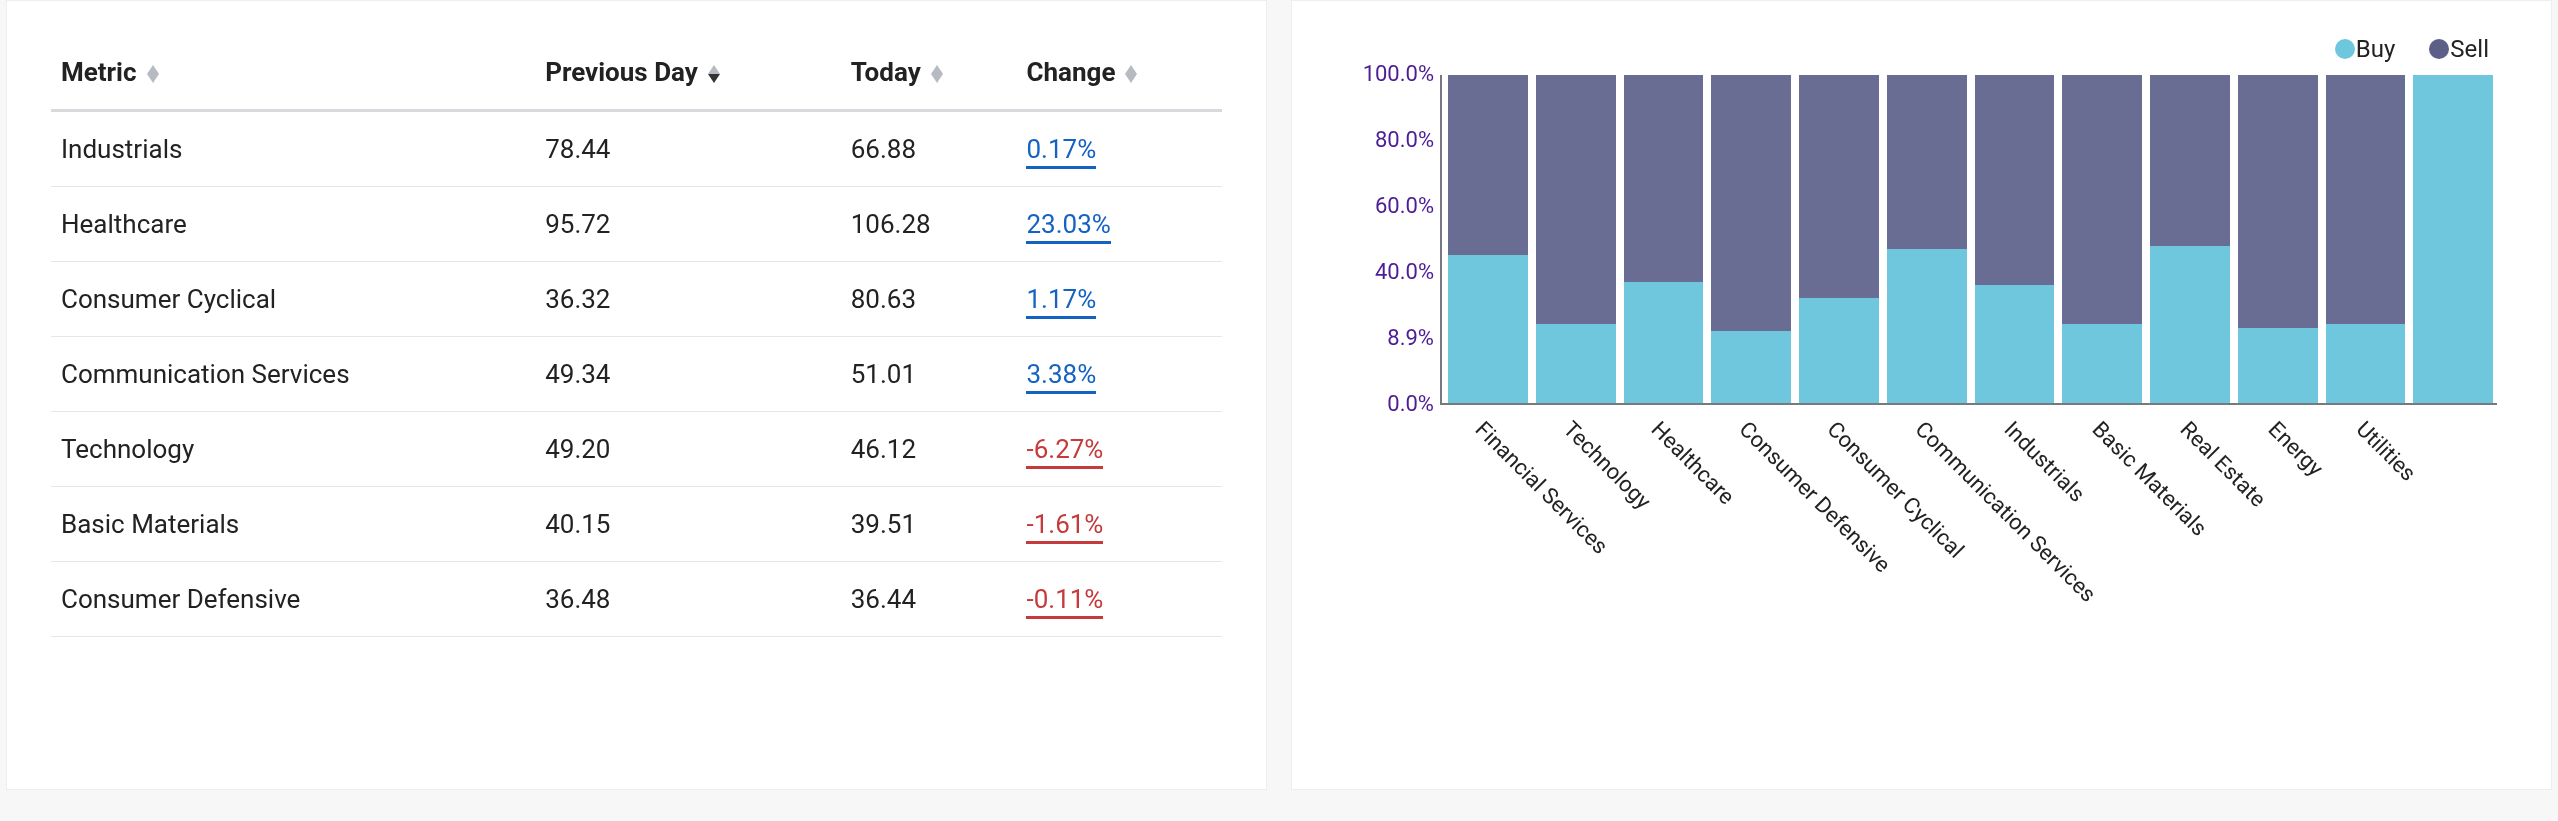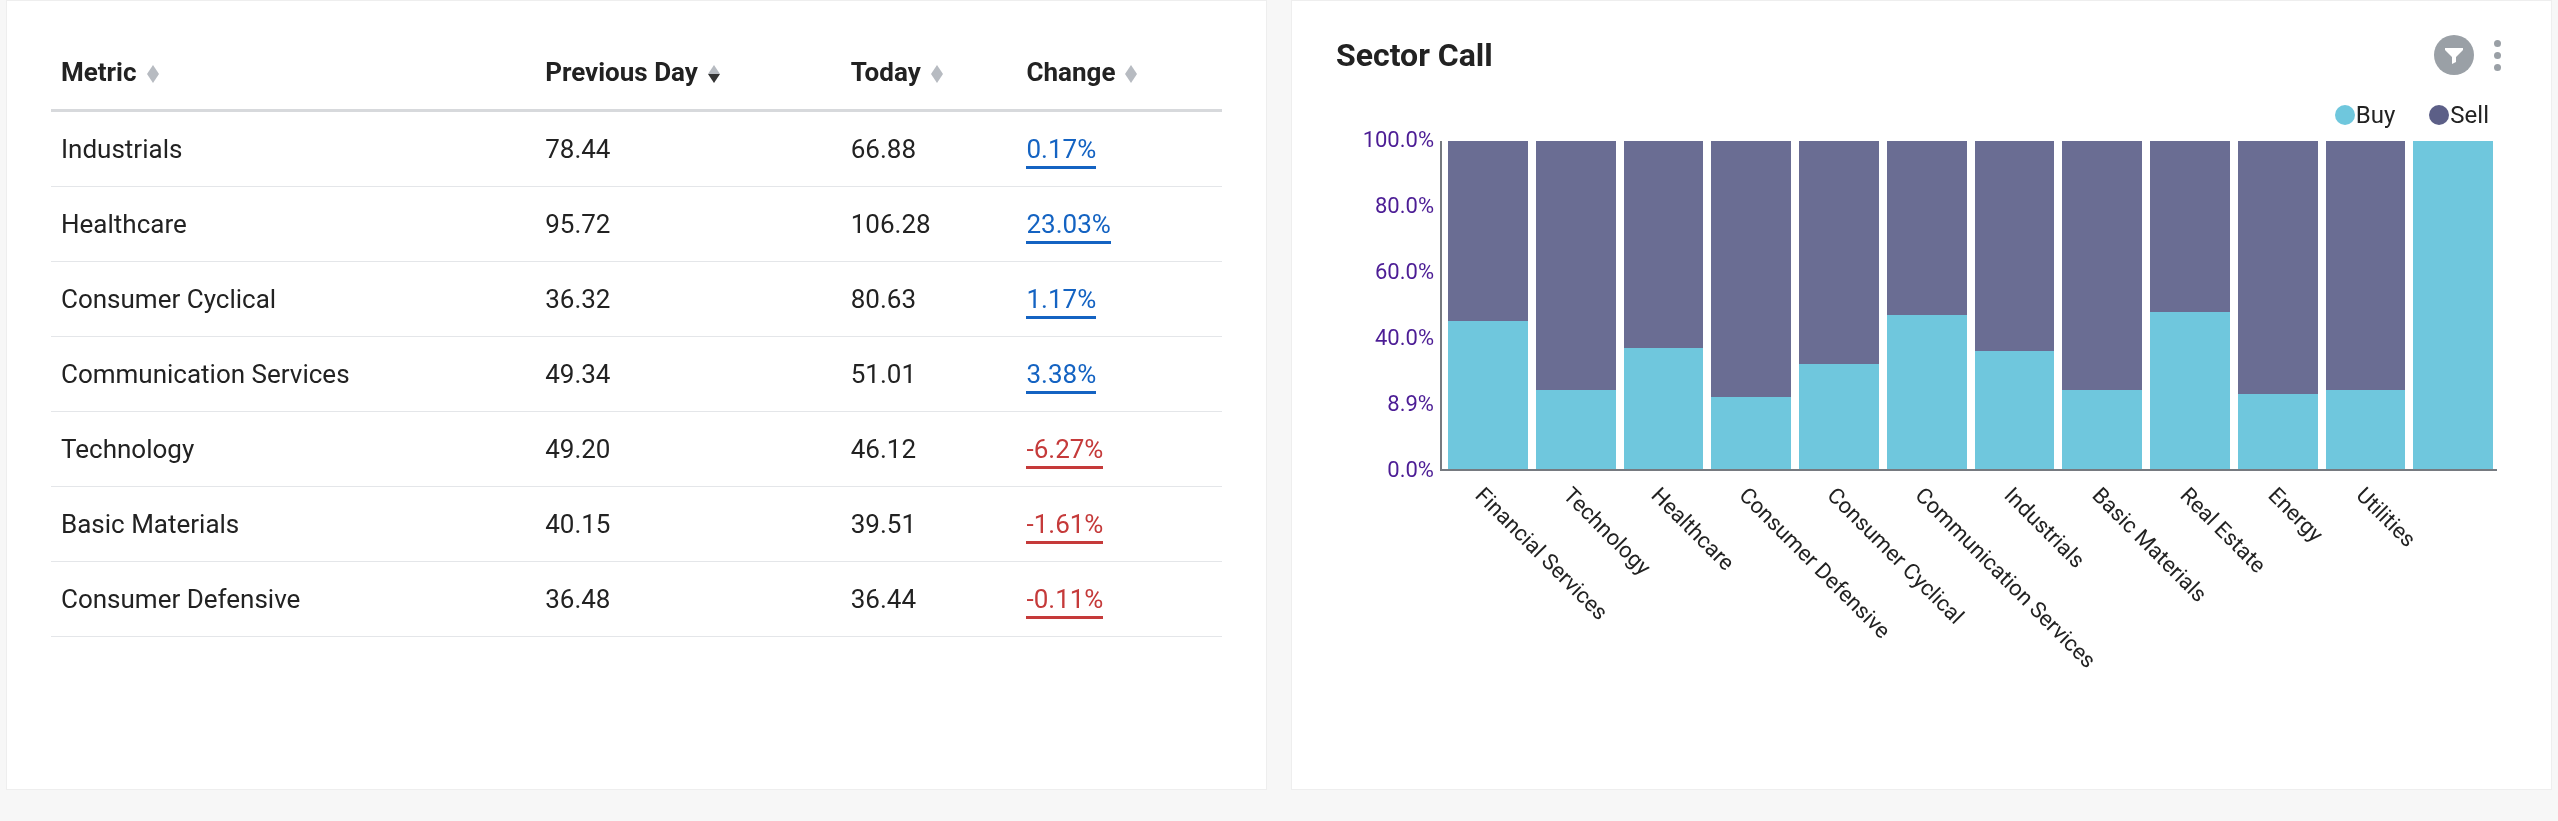--- a/index.html
+++ b/index.html
@@ -270,35 +270,20 @@
             <td>Consumer Defensive</td>
             <td>36.48</td>
             <td>36.44</td>
             <td><span class="change-neg">-0.11%</span></td>
           </tr>
         </tbody>
     </table>
   </div>
 
   <div class="card">
-    <div class="card-header">
-      <div class="card-title">Sector Call</div>
-      <div class="card-actions">
-        <div class="filter-btn">
-          <svg viewBox="0 0 24 24">
-              <path d="M3 5h18v2l-7 7v5l-4 2v-7L3 7z"></path>
-            </svg>
-        </div>
-        <div class="kebab">
-          <span></span>
-            <span></span>
-            <span></span>
-        </div>
-      </div>
-    </div>
     <div class="chart-wrap">
       <div class="legend">
         <div class="legend-item">
           <span class="swatch swatch-buy"></span>
           <span>Buy</span>
         </div>
         <div class="legend-item">
           <span class="swatch swatch-sell"></span>
           <span>Sell</span>
         </div>

